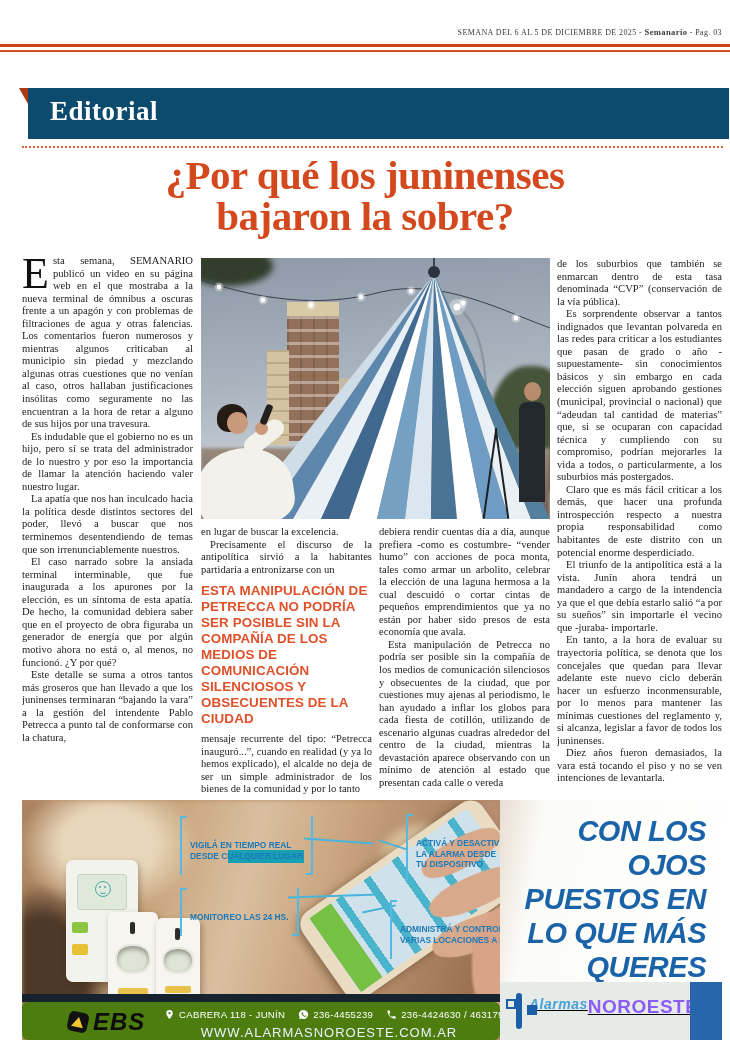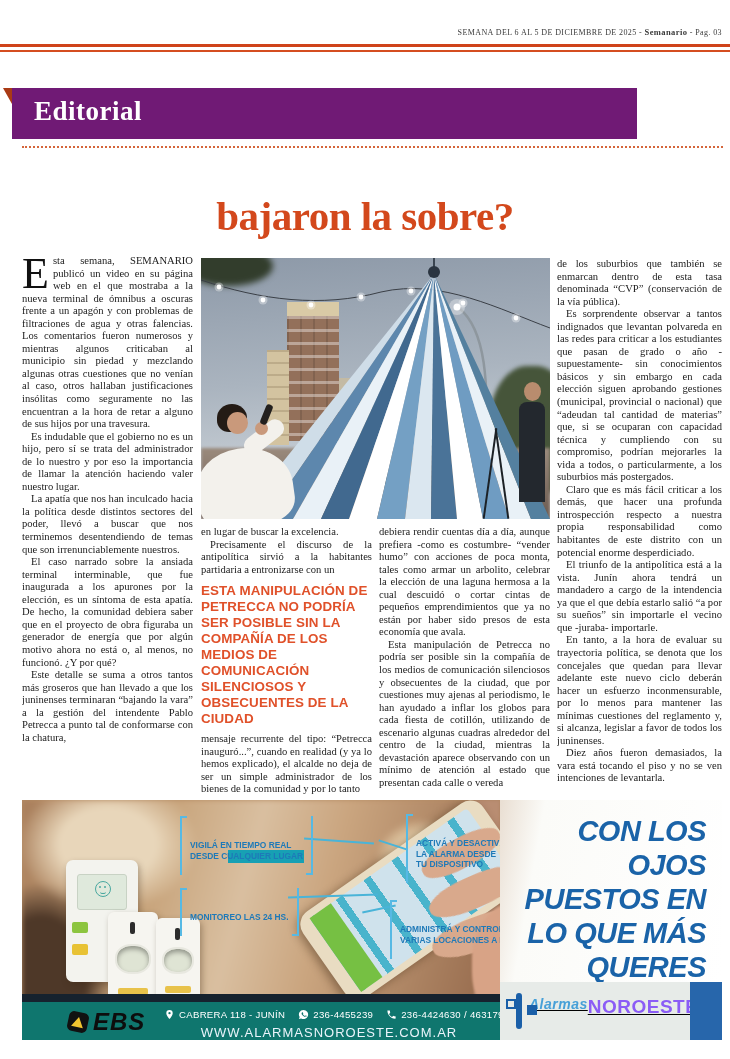--- a/index.html
+++ b/index.html
@@ -7,21 +7,21 @@
   .page { position:relative; width:730px; height:1059px; background:#fff; overflow:hidden; margin:0 auto; }
 
   
   .issue-line { position:absolute; top:27px; right:8px; font-family:"Liberation Serif",serif;
     font-size:8px; letter-spacing:.4px; color:#3a3a3a; }
   .issue-line b { font-size:8.5px; }
   .rule-a { position:absolute; left:0; top:44px; width:730px; height:3px; background:#cf431a; }
   .rule-b { position:absolute; left:0; top:50px; width:730px; height:2px; background:#d54e20; }
 
   
-  .banner { position:absolute; left:12px; top:88px; width:625px; height:51px; background:#701a75; }
+  .banner { position:absolute; left:28px; top:88px; width:701px; height:51px; background:#0c4a6e; }
   .banner-notch { position:absolute; left:-9px; top:0; width:0; height:0;
     border-right:9px solid #a93a15; border-bottom:16px solid transparent; }
   .banner-label { position:absolute; left:22px; top:8px; color:#fff; font-weight:700;
     font-family:"Liberation Serif",serif; font-size:27px; letter-spacing:.5px; }
   .dotted { position:absolute; left:22px; top:146px; width:701px; border-top:2px dotted #d5653a; }
 
   
   .headline { position:absolute; left:0; top:155px; width:730px; text-align:center;
     font-family:"Liberation Serif",serif; font-weight:700; color:#d3481c;
     font-size:41px; line-height:41px; letter-spacing:-.5px; }
@@ -137,21 +137,21 @@
   .cline { position:absolute; height:2px; background:#49b4d8; }
 
   
   .slogan-panel { position:absolute; left:478px; top:0; width:222px; height:182px;
     background:linear-gradient(100deg,#e9ded2 0%,#fbfbf8 18%,#ffffff 100%); }
   .slogan { position:absolute; right:16px; top:14px; text-align:right; white-space:pre-line;
     font-family:"Liberation Sans",sans-serif; font-style:italic; font-weight:700;
     font-size:29px; line-height:34px; color:#1a63a8; letter-spacing:-.5px; }
 
   
-  .ad-bar { position:absolute; left:0; top:202px; width:478px; height:38px; background:#0f766e; }
+  .ad-bar { position:absolute; left:0; top:202px; width:478px; height:38px; background:#4d7c0f;border-radius:6px; }
   .ebs { position:absolute; left:46px; top:6px; display:flex; align-items:center; gap:5px; }
   .ebs-icon { width:20px; height:20px; background:#111; border-radius:5px; transform:rotate(12deg); position:relative; }
   .ebs-icon::before { content:""; position:absolute; left:4px; top:5px; width:0; height:0;
     border-left:6px solid transparent; border-right:6px solid transparent; border-bottom:10px solid #f2c530; }
   .ebs-text { font-family:"Liberation Sans",sans-serif; font-style:italic; font-weight:700;
     font-size:24px; color:#0d0d0d; letter-spacing:1px; }
   .bar-row1 { position:absolute; left:142px; top:7px; width:330px; display:flex; gap:13px; align-items:center;
     font-family:"Liberation Sans",sans-serif; font-size:9.6px; color:#fff; letter-spacing:.3px; white-space:nowrap; }
   .bar-item { display:flex; align-items:center; gap:4px; }
   .bar-item svg { width:11px; height:11px; }
@@ -181,21 +181,21 @@
   <div class="issue-line"><span>SEMANA DEL 6 AL 5 DE DICIEMBRE DE 2025 - </span><b>Semanario</b><span> - Pag. 03</span></div>
   <div class="rule-a"></div>
   <div class="rule-b"></div>
 
   <div class="banner">
     <div class="banner-notch"></div>
     <div class="banner-label">Editorial</div>
   </div>
   <div class="dotted"></div>
 
-  <h1 class="headline"><br><span>bajaron la sobre?</span></h1>
+  <h1 class="headline"><span>¿Por qué los juninenses</span><br><span>bajaron la sobre?</span></h1>
 
   <div class="col" style="left:22px; top:255px; width:171px; height:541px;">
     <p class="noind"><span class="dropcap">E</span><span>sta semana, SEMANARIO publicó un video en su página web en el que mostraba a la nueva terminal de ómnibus a oscuras frente a un apagón y con problemas de filtraciones de agua y otras falencias. Los comentarios fueron numerosos y mientras algunos criticaban al municipio sin piedad y mezclando algunas otras cuestiones que no venían al caso, otros hallaban justificaciones insólitas como seguramente no las encuentran a la hora de retar a alguno de sus hijos por una travesura.</span></p>
     <p>Es indudable que el gobierno no es un hijo, pero sí se trata del administrador de lo nuestro y por eso la importancia de llamar la atención haciendo valer nuestro lugar.</p>
     <p>La apatía que nos han inculcado hacia la política desde distintos sectores del poder, llevó a buscar que nos terminemos desentendiendo de temas que son irrenunciablemente nuestros.</p>
     <p>El caso narrado sobre la ansiada terminal interminable, que fue inaugurada a los apurones por la elección, es un síntoma de esta apatía. De hecho, la comunidad debiera saber que en el proyecto de obra figuraba un generador de energía que por algún motivo ahora no está o, al menos, no funcionó. ¿Y por qué?</p>
     <p>Este detalle se suma a otros tantos más groseros que han llevado a que los juninenses terminaran “bajando la vara” a la gestión del intendente Pablo Petrecca a punto tal de conformarse con la chatura,</p>
   </div>
 
   <figure class="photo">

